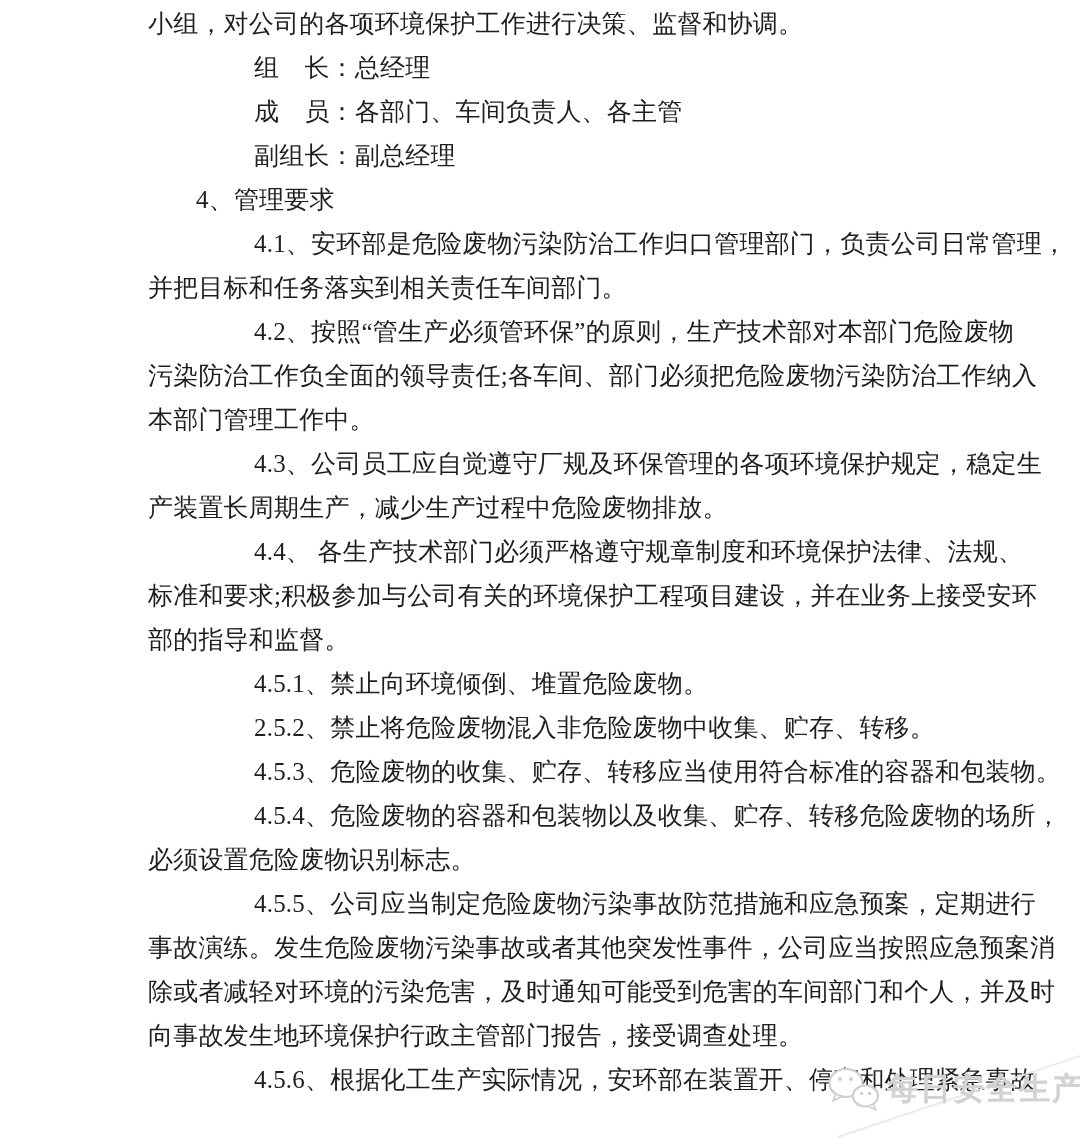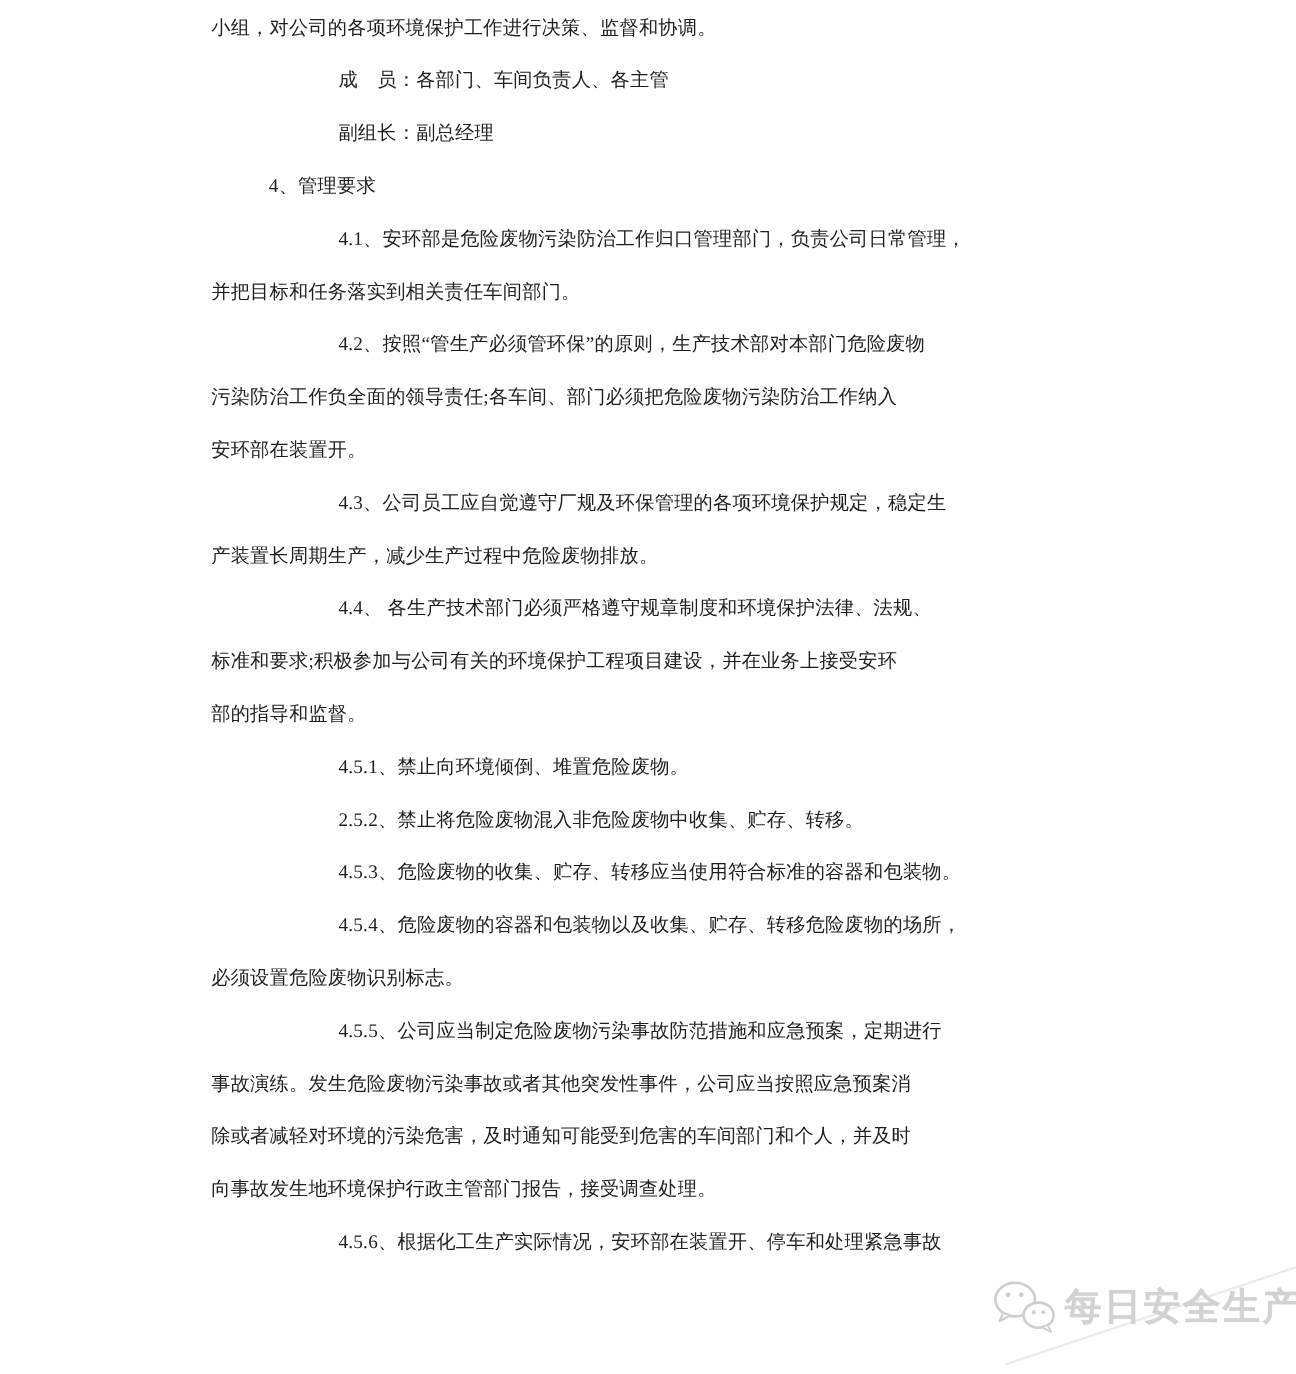--- a/index.html
+++ b/index.html
@@ -16,25 +16,24 @@
   }
   .doc {
     position: absolute;
     left: 148px;
     top: 2px;
     width: 800px;
   }
   .line {
     height: 44px;
     line-height: 44px;
-    font-size: 16px;
+    font-size: 25px;
     color: #1e1e1e;
     white-space: nowrap;
     letter-spacing: 0.2px;
-    margin-left: 28px;
   }
   .ind-h { padding-left: 48px; font-family: Liberation Serif, serif; }   
   .ind-p { padding-left: 106px; }  
 
   
   .watermark {
     position: absolute;
     left: 828px;
     top: 1066px;
     display: flex;
@@ -62,28 +61,29 @@
     transform: rotate(-18.5deg);
     transform-origin: left center;
     opacity: 0.9;
   }
 </style>
 </head>
 <body>
 
 <div class="doc">
   <div class="line">小组，对公司的各项环境保护工作进行决策、监督和协调。</div>
+  <div class="line ind-p">组　长：总经理</div>
   <div class="line ind-p">成　员：各部门、车间负责人、各主管</div>
   <div class="line ind-p">副组长：副总经理</div>
   <div class="line ind-h">4、管理要求</div>
   <div class="line ind-p">4.1、安环部是危险废物污染防治工作归口管理部门，负责公司日常管理，</div>
   <div class="line">并把目标和任务落实到相关责任车间部门。</div>
   <div class="line ind-p">4.2、按照“管生产必须管环保”的原则，生产技术部对本部门危险废物</div>
   <div class="line">污染防治工作负全面的领导责任;各车间、部门必须把危险废物污染防治工作纳入</div>
-  <div class="line">安环部在装置开。</div>
+  <div class="line">本部门管理工作中。</div>
   <div class="line ind-p">4.3、公司员工应自觉遵守厂规及环保管理的各项环境保护规定，稳定生</div>
   <div class="line">产装置长周期生产，减少生产过程中危险废物排放。</div>
   <div class="line ind-p">4.4、 各生产技术部门必须严格遵守规章制度和环境保护法律、法规、</div>
   <div class="line">标准和要求;积极参加与公司有关的环境保护工程项目建设，并在业务上接受安环</div>
   <div class="line">部的指导和监督。</div>
   <div class="line ind-p">4.5.1、禁止向环境倾倒、堆置危险废物。</div>
   <div class="line ind-p">2.5.2、禁止将危险废物混入非危险废物中收集、贮存、转移。</div>
   <div class="line ind-p">4.5.3、危险废物的收集、贮存、转移应当使用符合标准的容器和包装物。</div>
   <div class="line ind-p">4.5.4、危险废物的容器和包装物以及收集、贮存、转移危险废物的场所，</div>
   <div class="line">必须设置危险废物识别标志。</div>

